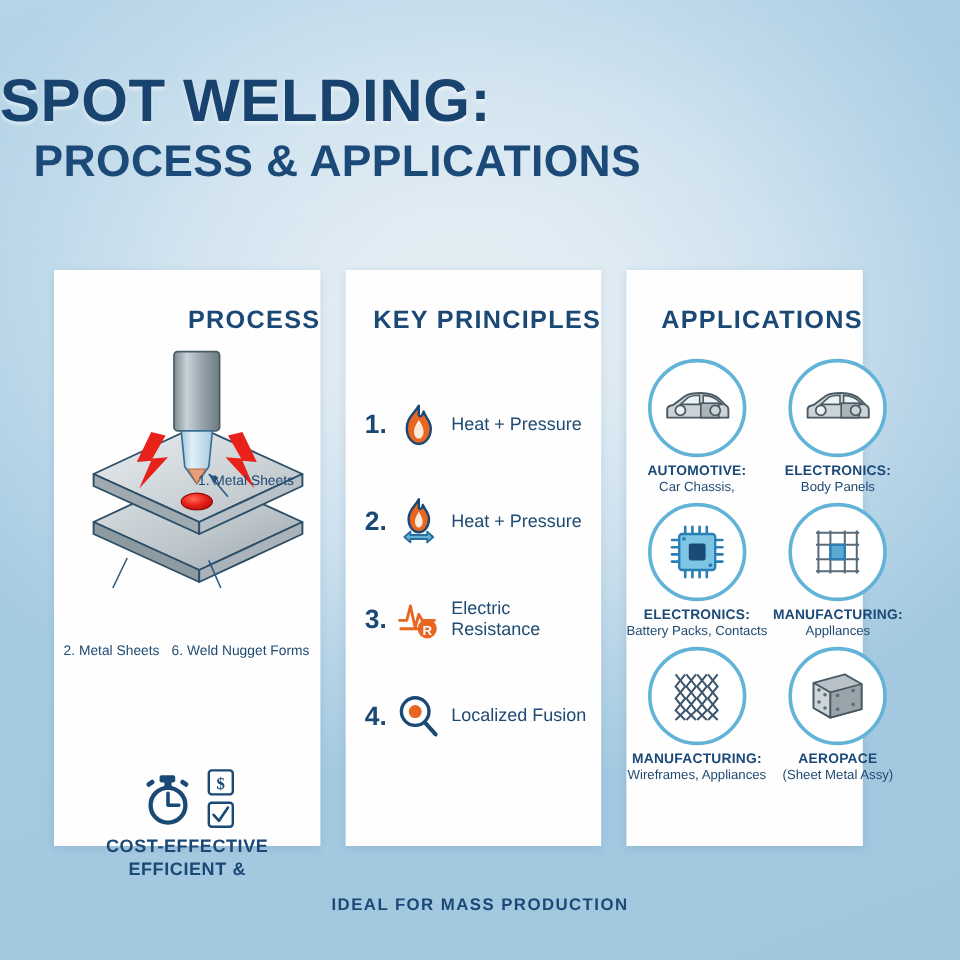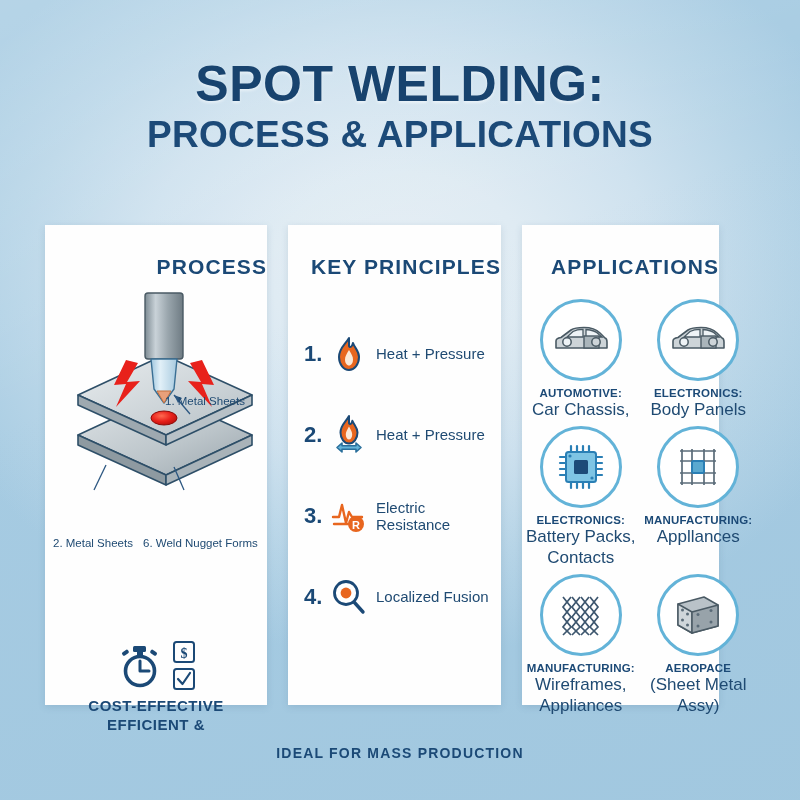--- a/index.html
+++ b/index.html
@@ -27,38 +27,39 @@
     background: linear-gradient(160deg, rgba(255,255,255,0.18) 0%, rgba(255,255,255,0) 38%, rgba(120,170,200,0.10) 100%);
     pointer-events: none;
   }
 
   
   .title-block {
     position: absolute;
     top: 58px;
     left: 0;
     width: 800px;
-    text-align: center;
+    text-align: left;
     z-index: 3;
   }
   .title-main {
     font-size: 50px;
     font-weight: bold;
     letter-spacing: 0.5px;
     color: #18436e;
     line-height: 1.04;
     text-shadow: 0 2px 3px rgba(255,255,255,0.5);
   }
   .title-sub {
     margin-top: 6px;
     font-size: 37px;
     font-weight: bold;
     letter-spacing: 0.3px;
     color: #1c4a78;
     line-height: 1.05;
+    padding-left: 28px;
   }
 
   
   .card {
     position: absolute;
     background: #fefefe;
     box-shadow: 0 2px 7px rgba(60,100,130,0.16);
     z-index: 2;
   }
   #card-process     { left: 45px;  top: 225px; width: 222px; height: 480px; }
@@ -181,21 +182,21 @@
   }
   .app-title {
     margin-top: 6px;
     font-size: 11.5px;
     font-weight: bold;
     color: #1b4976;
     text-align: center;
     letter-spacing: 0.2px;
   }
   .app-desc {
-    font-size: 17px;
+    font-size: 11px;
     color: #1f4a72;
     text-align: center;
     line-height: 1.2;
     margin-top: 1px;
   }
 
   
   .footer {
     position: absolute;
     left: 0; top: 745px;

